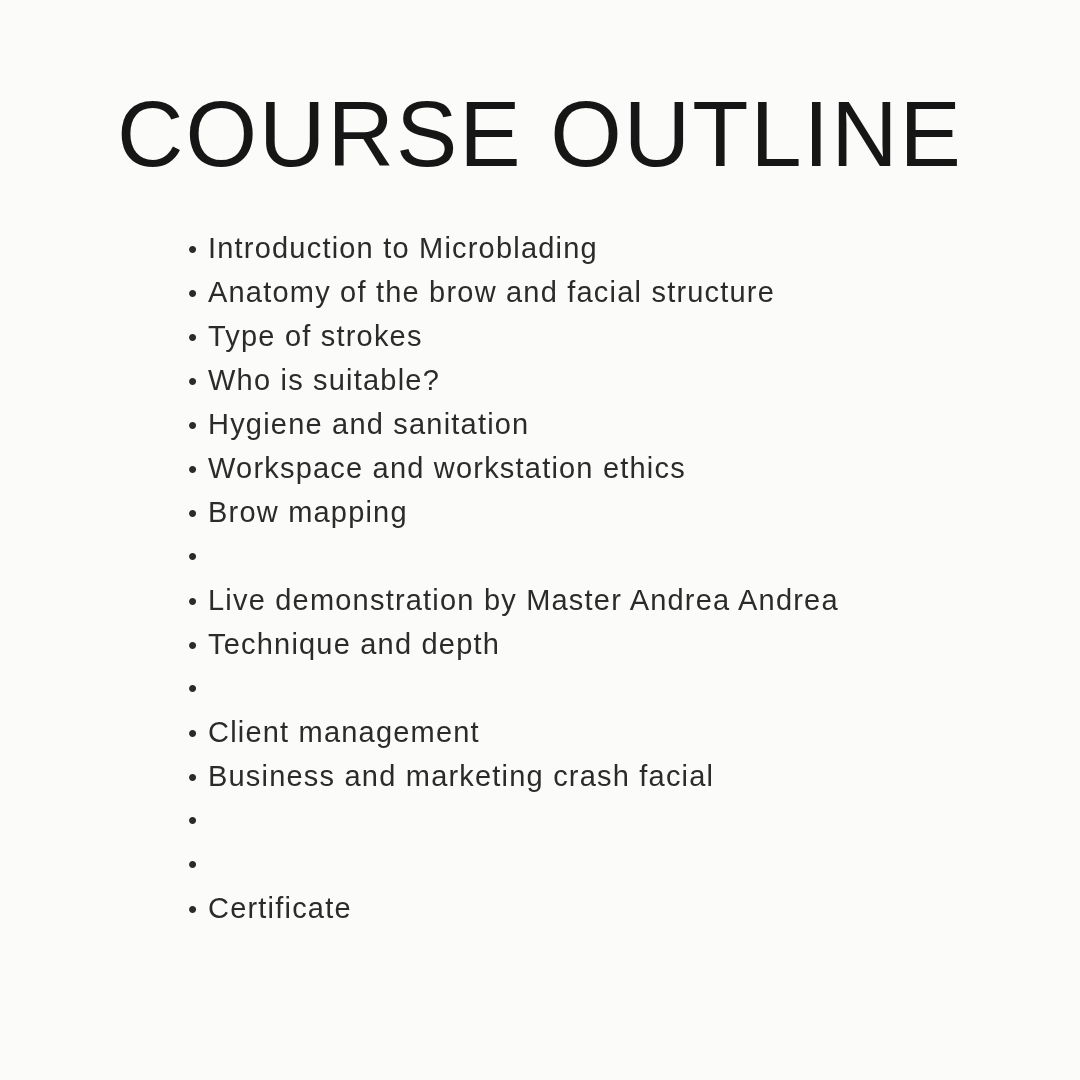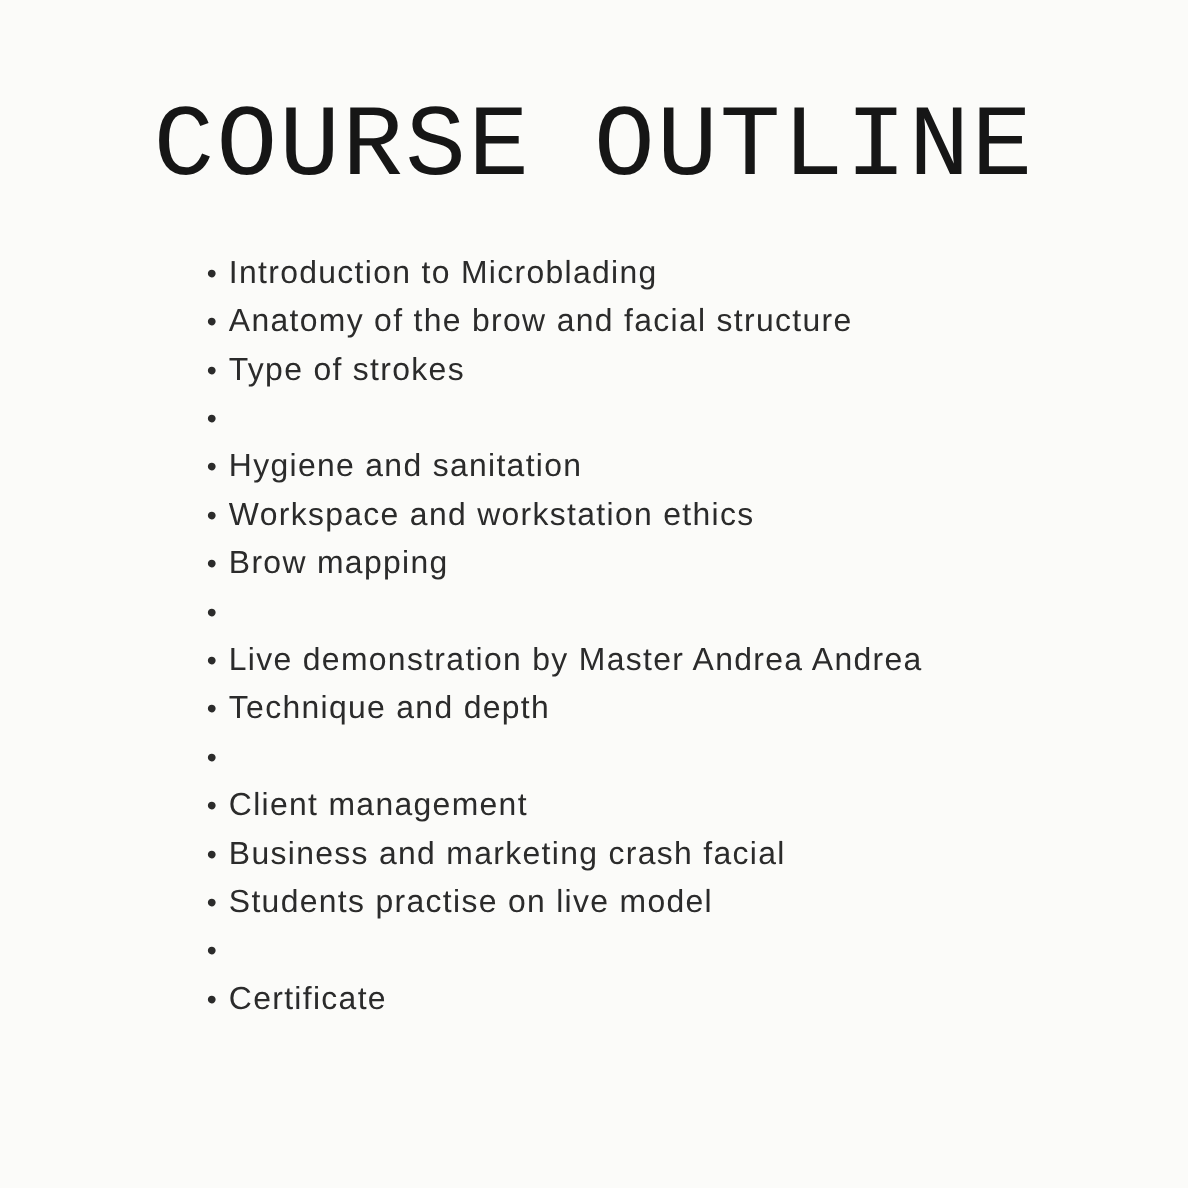--- a/index.html
+++ b/index.html
@@ -14,21 +14,21 @@
     font-family: "Liberation Sans", sans-serif;
     overflow: hidden;
   }
   .page-title {
     position: absolute;
     top: 88px;
     left: 0;
     width: 1080px;
     margin: 0;
     text-align: center;
-    font-family: Liberation Mono, monospace;
+    font-family: Liberation Sans, sans-serif;
     font-weight: 400;
     font-size: 92px;
     line-height: 1.0;
     letter-spacing: 2px;
     color: #161616;
   }
   .outline-list {
     position: absolute;
     top: 226px;
     left: 188px;
@@ -71,20 +71,21 @@
       <span class="item-text">Anatomy of the brow and facial structure</span>
     </li>
 
     <li class="outline-item" style="color: rgb(43, 43, 43);">
       <span class="bullet">•</span>
       <span class="item-text">Type of strokes</span>
     </li>
 
     <li class="outline-item" style="color: rgb(43, 43, 43);">
       <span class="bullet">•</span>
+      <span class="item-text">Who is suitable?</span>
     </li>
 
     <li class="outline-item" style="color: rgb(43, 43, 43);">
       <span class="bullet">•</span>
       <span class="item-text">Hygiene and sanitation</span>
     </li>
 
     <li class="outline-item" style="color: rgb(43, 43, 43);">
       <span class="bullet">•</span>
       <span class="item-text">Workspace and workstation ethics</span>
@@ -118,21 +119,20 @@
       <span class="item-text">Client management</span>
     </li>
 
     <li class="outline-item" style="color: rgb(43, 43, 43);">
       <span class="bullet">•</span>
       <span class="item-text">Business and marketing crash facial</span>
     </li>
 
     <li class="outline-item" style="color: rgb(43, 43, 43);">
       <span class="bullet">•</span>
-      <span class="item-text">Students practise on live model</span>
     </li>
 
     <li class="outline-item" style="color: rgb(43, 43, 43);">
       <span class="bullet">•</span>
     </li>
 
     <li class="outline-item" style="color: rgb(43, 43, 43);">
       <span class="bullet">•</span>
       <span class="item-text">Certificate</span>
     </li>

